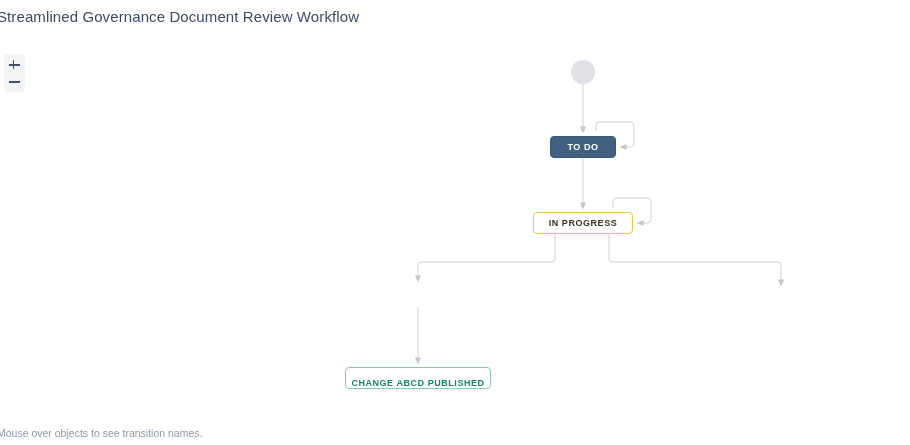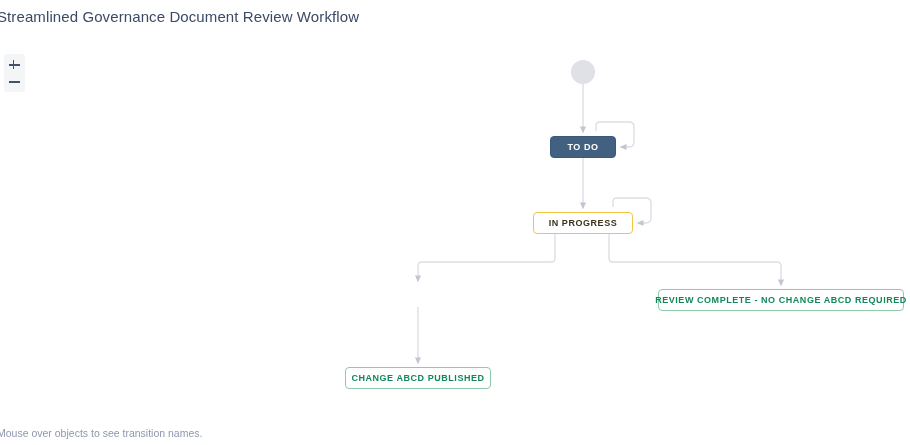--- a/index.html
+++ b/index.html
@@ -164,25 +164,22 @@
 
     <div class="node status-blue" style="left:550px; top:136px; width:66px; height:22px;">
       <span>TO DO</span>
     </div>
 
     <div class="node status-yellow" style="left:533px; top:212px; width:100px; height:22px;text-align:right;">
       <span>IN PROGRESS</span>
     </div>
 
 
-    <div class="node status-green" style="left:658px; top:289px; width:246px; height:22px;">
-      <span>REVIEW COMPLETE - NO CHANGE ABCD REQUIRED</span>
-    </div>
 
-    <div class="node status-green" style="left:345px; top:367px; width:146px; height:22px;">
+    <div class="node status-green" style="left:345px; top:367px; width:146px; height:22px;align-items:flex-end;">
       <span>CHANGE ABCD PUBLISHED</span>
     </div>
 
   </div>
 
   <div class="hint">Mouse over objects to see transition names.</div>
 
 </div>
 
 </body></html>

